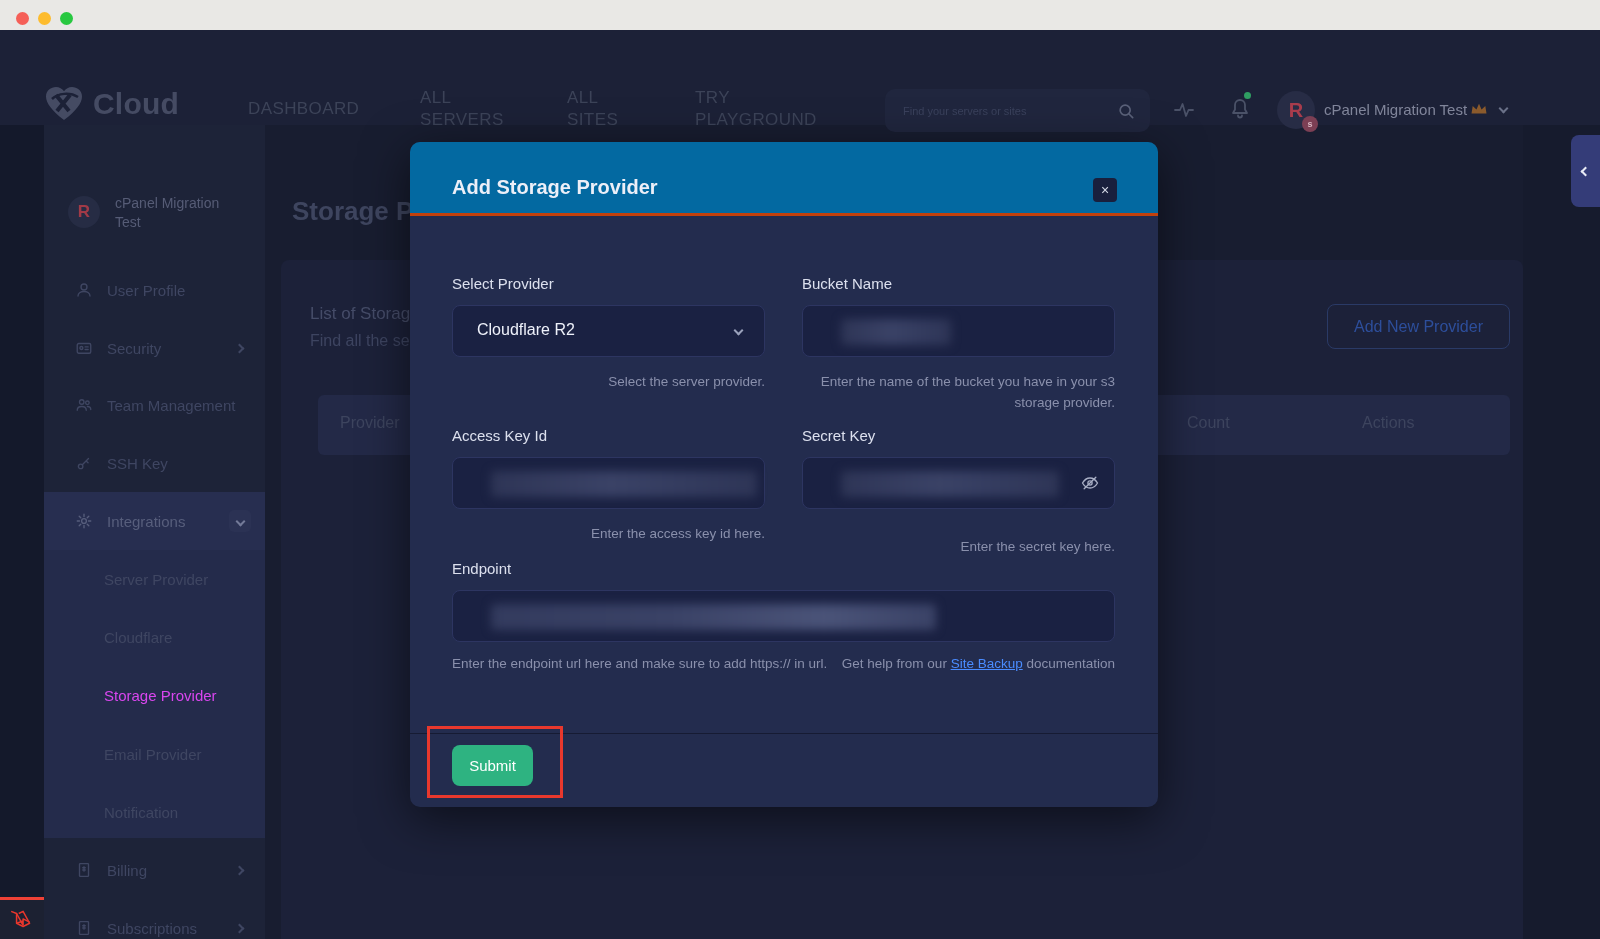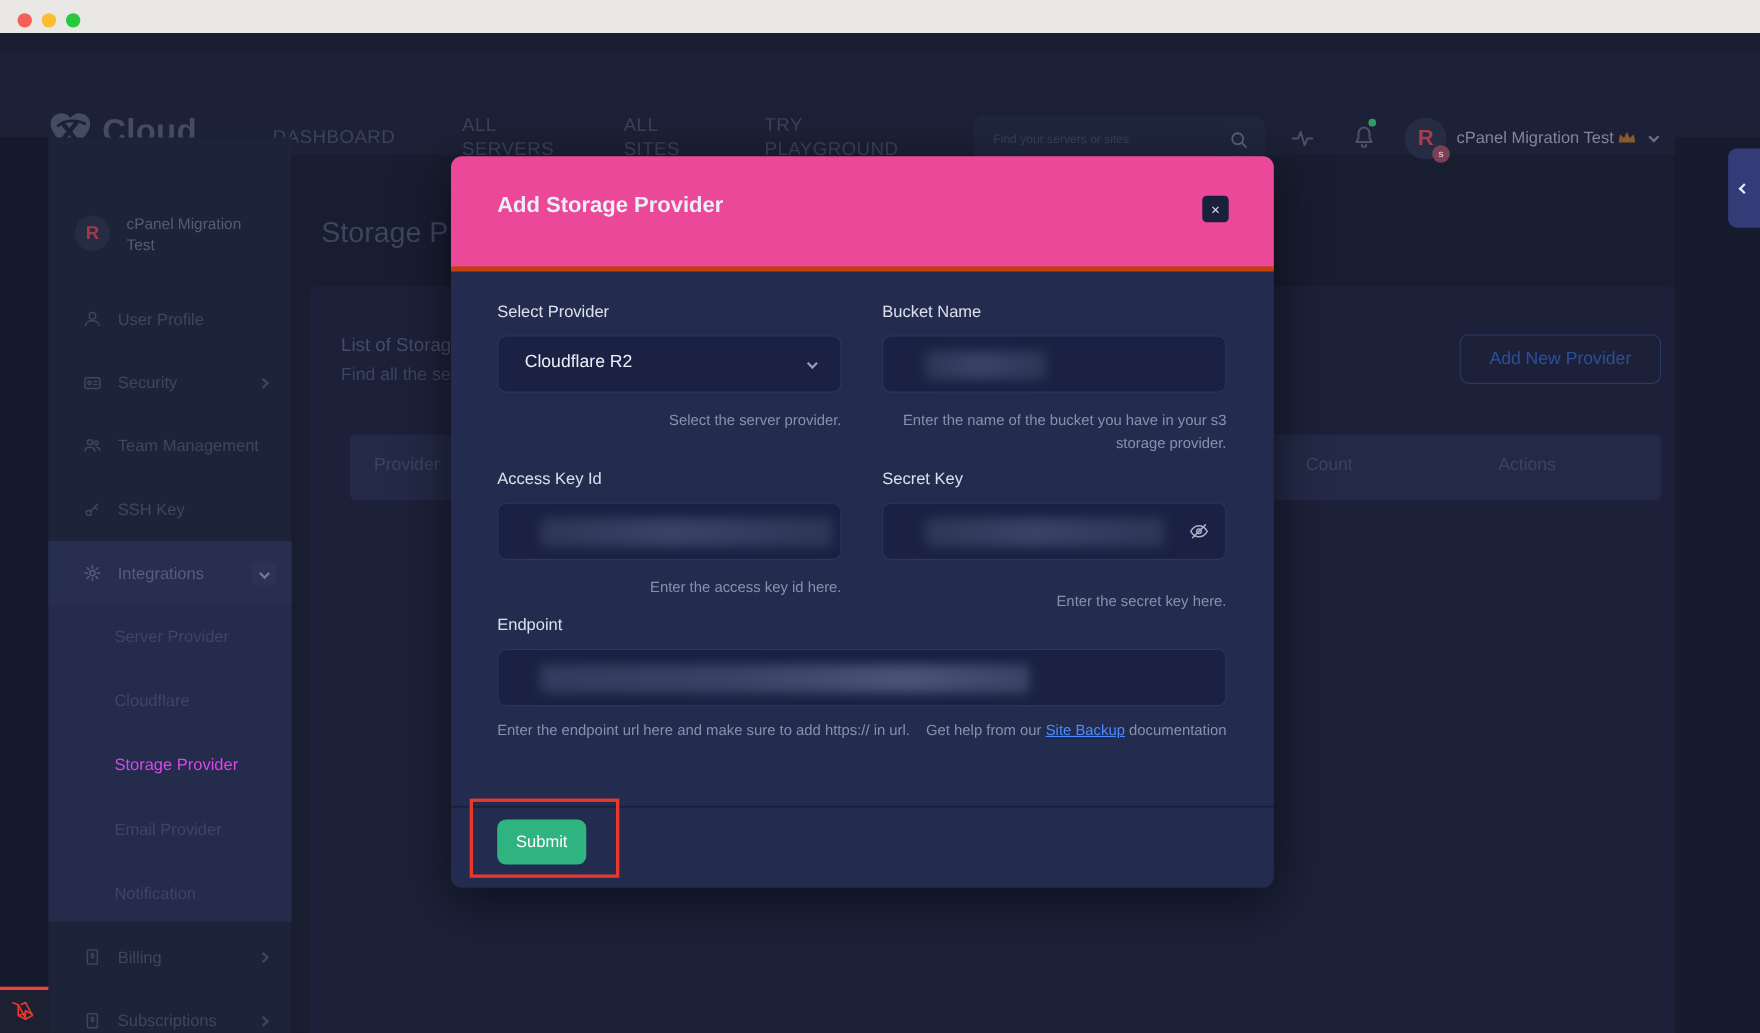--- a/index.html
+++ b/index.html
@@ -4,21 +4,21 @@
 <style>
   * { margin:0; padding:0; box-sizing:border-box; }
   html,body { width:1600px; height:939px; background:#0d1020; font-family:"Liberation Sans", sans-serif; }
   #app { position:relative; width:1600px; height:939px; overflow:hidden; background:#181d30; }
 
   
   .titlebar { position:absolute; left:0; top:0; width:1600px; height:30px; background:#e9e8e5; }
   .tl { position:absolute; top:12px; width:13px; height:13px; border-radius:50%; }
 
   
-  .navbar { position:absolute; left:0; top:30px; width:1600px; height:95px; background:#1c2137;margin-top:16px; }
+  .navbar { position:absolute; left:0; top:30px; width:1600px; height:95px; background:#1c2137; }
   .brand { position:absolute; left:44px; top:56px; display:flex; align-items:center; gap:9px; color:#454b63; }
   .brand-text { font-size:30px; font-weight:700; letter-spacing:.2px; }
   .nav-item { position:absolute; top:57px; font-size:17px; font-weight:500; letter-spacing:.4px;
               color:#3c4358; line-height:22px; cursor:pointer; }
   .nav-item.single { top:68px; }
   .searchbox { position:absolute; left:885px; top:59px; width:265px; height:43px; background:#20263e;
                border-radius:10px; display:flex; align-items:center; padding:0 14px 0 18px; }
   .searchbox input { flex:1; background:transparent; border:none; outline:none; color:#9aa0b8;
                      font-size:11px; font-family:"Liberation Sans",sans-serif; }
   .searchbox input::placeholder { color:#3a415c; }
@@ -59,39 +59,39 @@
           padding-left:31px; color:#3f4662; font-size:15px; gap:14px; cursor:pointer; }
   .srow .svgi { flex:0 0 auto; display:flex; }
   .srow .rchev { position:absolute; right:22px; color:#3f4662; }
   .srow.sub { padding-left:60px; }
   .srow.active-sub { color:#d946ef; font-weight:400; }
   .srow.int { color:#575e7c; }
   .int-toggle { position:absolute; right:14px; width:22px; height:22px; background:#2b3254; border-radius:5px;
                 display:flex; align-items:center; justify-content:center; color:#737a98; }
 
   
-  .page-title { position:absolute; left:292px; top:196px; font-size:26px; font-weight:400; color:#3e455f; white-space:nowrap; }
+  .page-title { position:absolute; left:292px; top:196px; font-size:26px; font-weight:700; color:#3e455f; white-space:nowrap; }
   .card { position:absolute; left:281px; top:260px; width:1242px; height:679px; background:#1c2139; border-radius:8px 8px 0 0; }
   .card-title { position:absolute; left:29px; top:44px; font-size:17px; color:#454c68; white-space:nowrap; }
   .card-sub { position:absolute; left:29px; top:72px; font-size:16px; color:#3d4460; white-space:nowrap; }
   .add-btn { position:absolute; left:1046px; top:44px; width:183px; height:45px; border:1px solid #2a3a66;
              border-radius:8px; color:#2d4e9b; font-size:16px; display:flex; align-items:center;
              justify-content:center; cursor:pointer; }
   .thead { position:absolute; left:37px; top:135px; width:1192px; height:60px; background:#232947; border-radius:6px; }
   .th { position:absolute; top:19px; font-size:16px; color:#3d445e; }
 
   
   .laravel-badge { position:absolute; left:0; top:897px; width:44px; height:42px; background:#1c2132;
                    border-top:3px solid #ef4136; display:flex; align-items:center; justify-content:center; cursor:pointer; }
 
   
   .modal { position:absolute; left:410px; top:142px; width:748px; height:665px; background:#232c4e;
            border-radius:10px; box-shadow:0 12px 48px rgba(0,0,0,.55); }
-  .modal-header { position:absolute; left:0; top:0; width:748px; height:105px; background:#ec4899;
-                  border-bottom:5px solid #c2410c; border-radius:10px 10px 0 0; }
+  .modal-header { position:absolute; left:0; top:0; width:748px; height:74px; background:#0369a1;
+                  border-bottom:3px solid #c2410c; border-radius:10px 10px 0 0; }
   .modal-title { position:absolute; left:42px; top:34px; font-size:20px; font-weight:600; color:#eceff8; }
   .modal-close { position:absolute; right:41px; top:36px; width:24px; height:24px; background:#191f3d;
                  border-radius:4px; color:#d6dae8; font-size:14px; display:flex; align-items:center;
                  justify-content:center; cursor:pointer; }
   .flabel { position:absolute; font-size:15px; color:#dce0ee; }
   .finput { position:absolute; height:52px; background:#1a2142; border:1px solid #2d3561; border-radius:8px; }
   .fhelp { position:absolute; font-size:13.5px; color:#8a90ac; line-height:21px;text-align:right; }
   .col1 { left:42px;  width:313px; }
   .col2 { left:392px; width:313px; }
   .select-value { position:absolute; left:24px; top:15px; font-size:16px; color:#eef1fa; }

